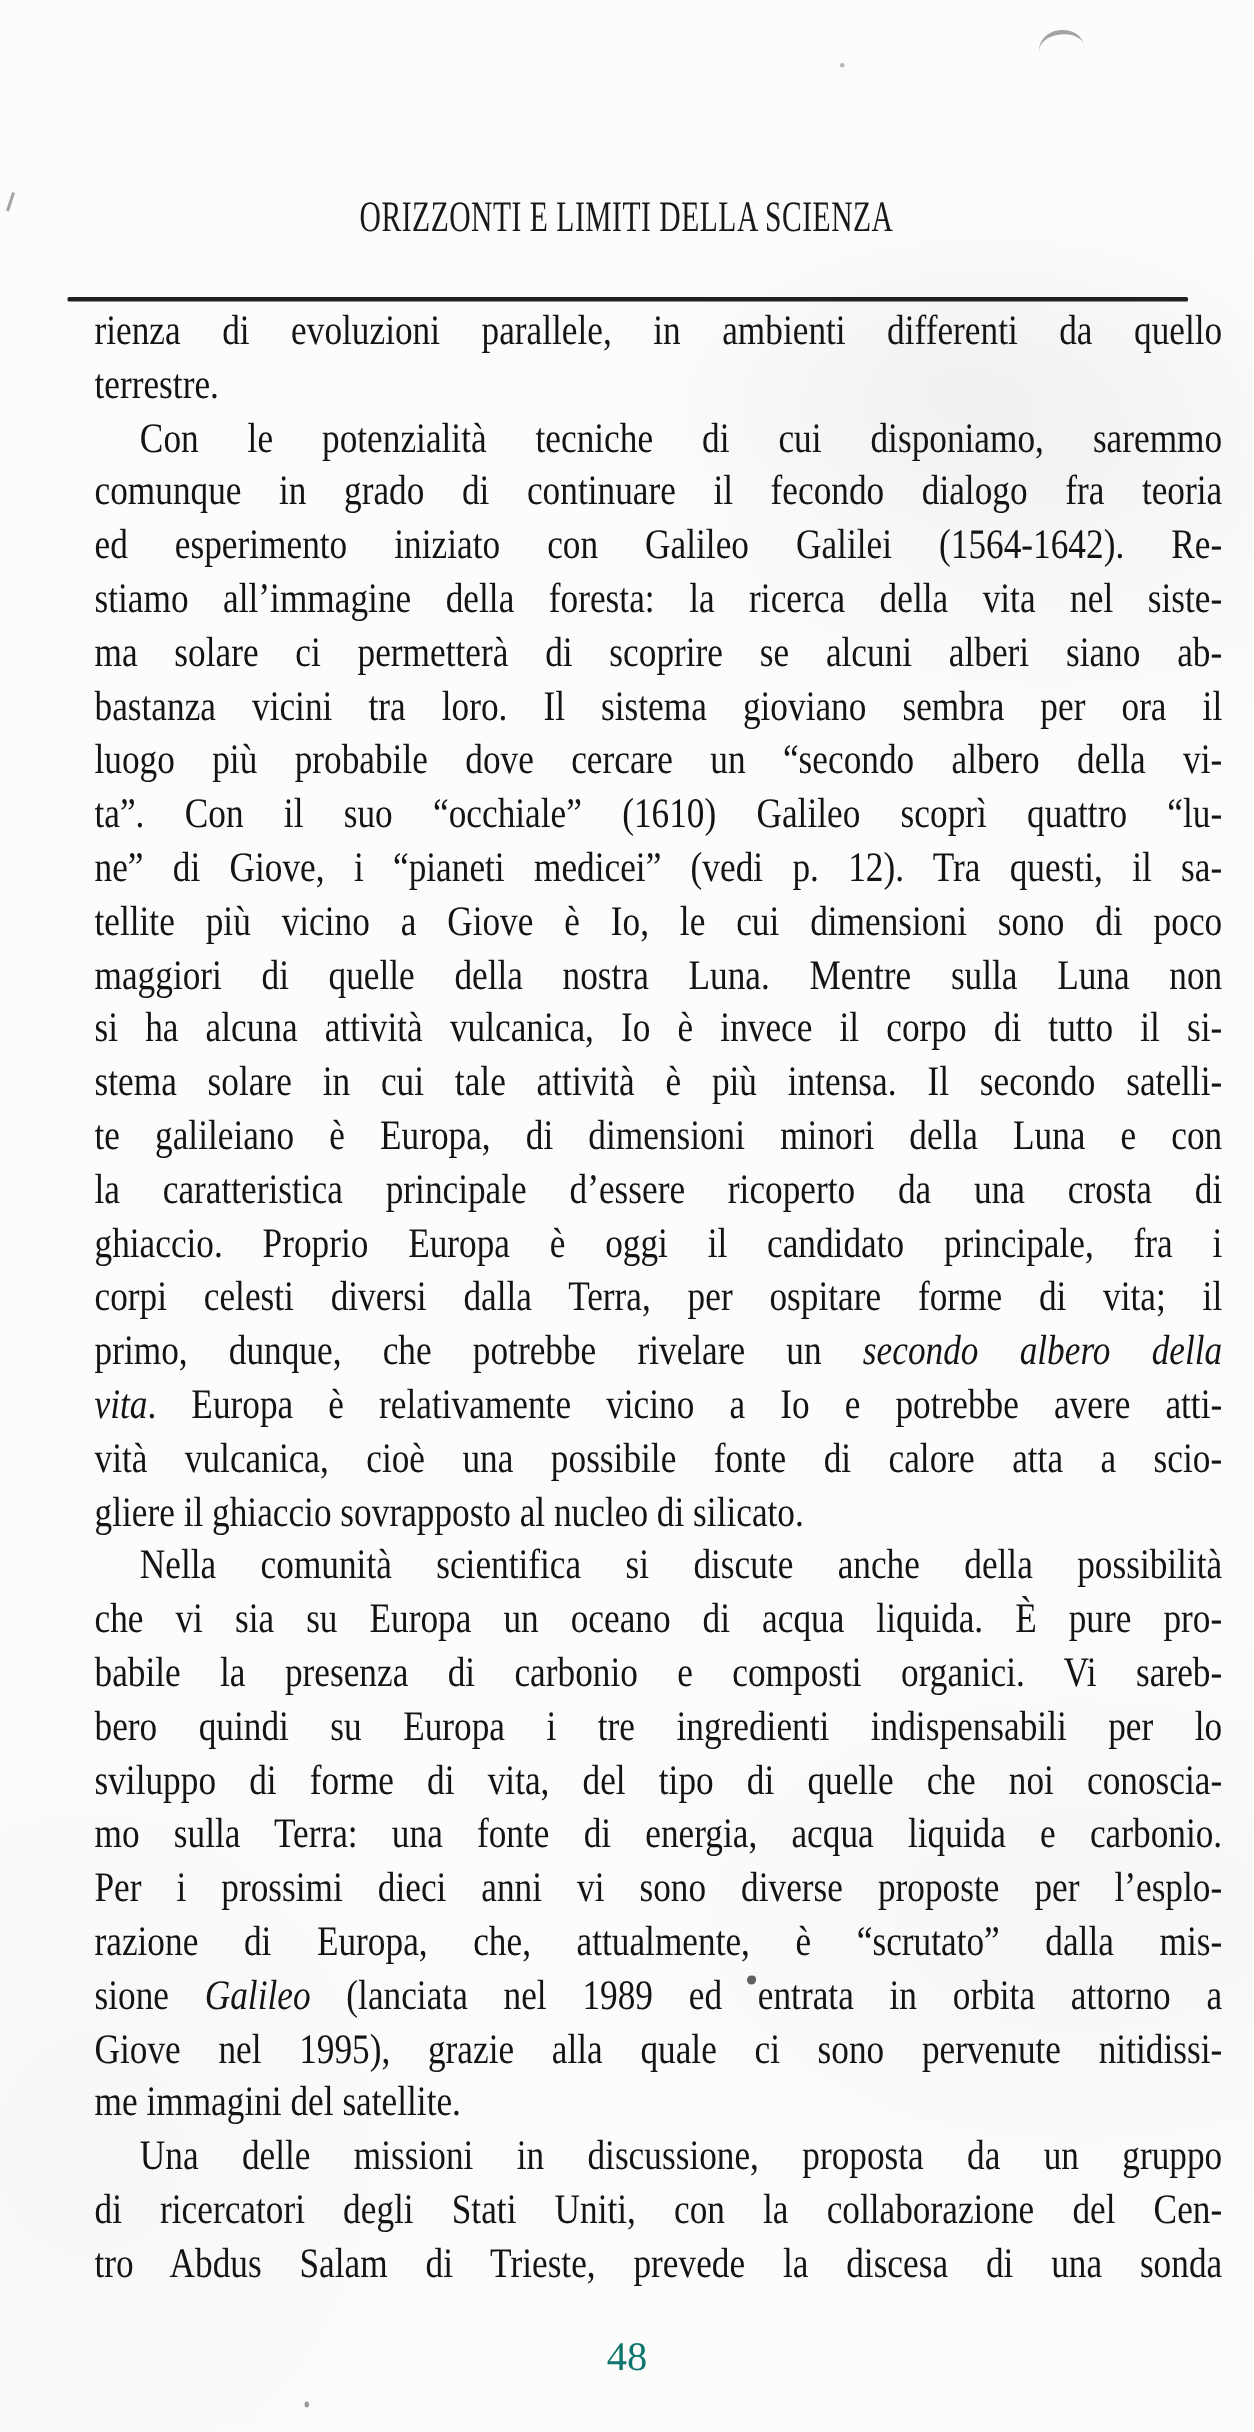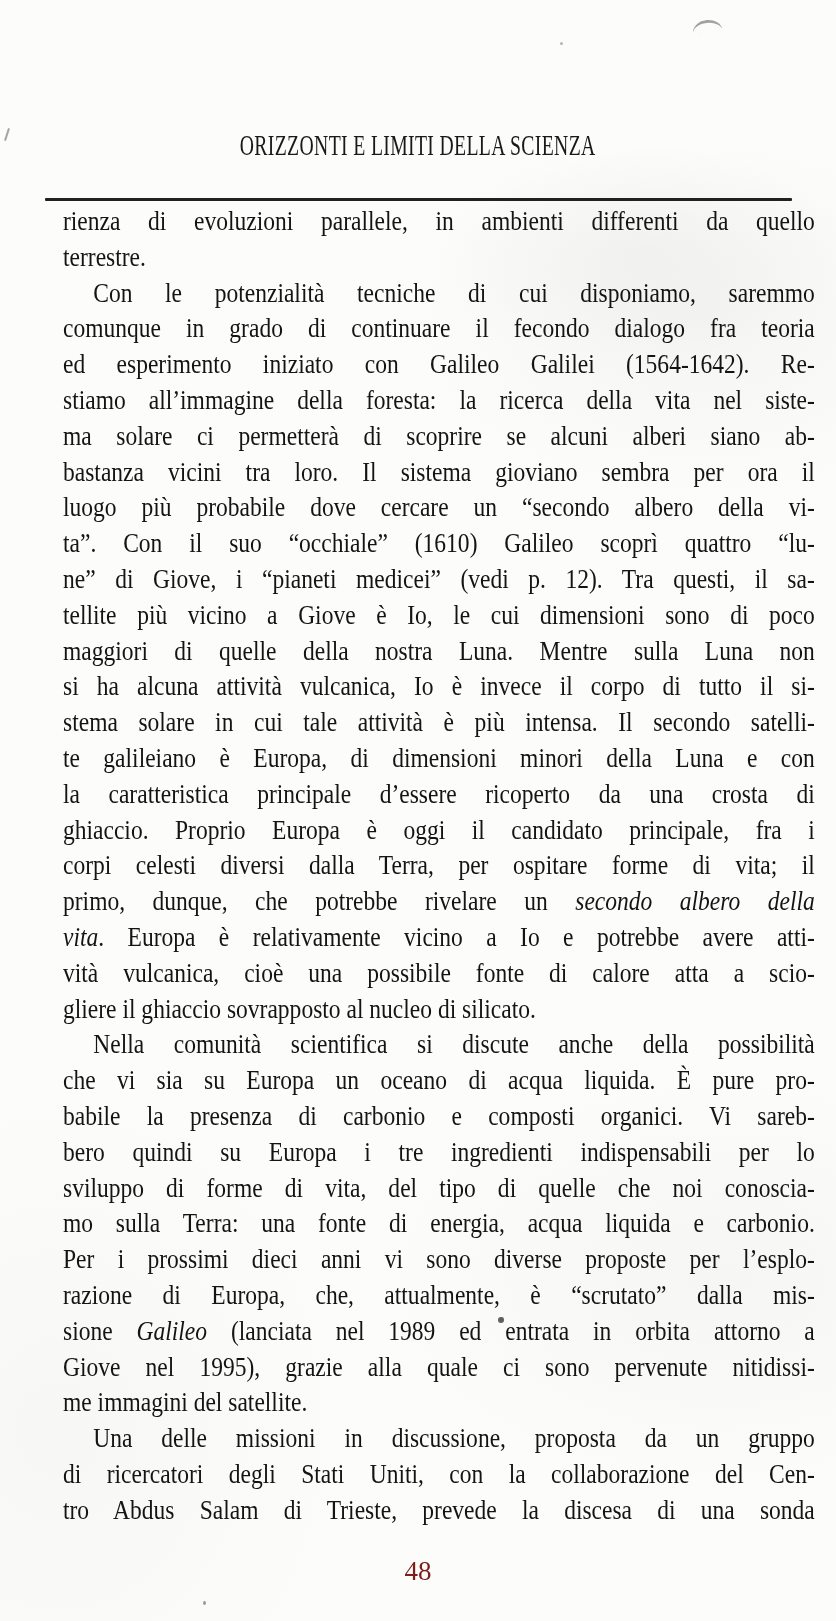--- a/index.html
+++ b/index.html
@@ -70,21 +70,21 @@
   .line.indent { text-indent: 36px; }
   .italic { font-style: italic; }
 
   .page-number {
     position: absolute;
     top: 1556px;
     left: 0;
     width: 836px;
     text-align: center;
     font-size: 27px;
-    color: #7f1d1d;
+    color: #0f766e;
   }
 
   
   .artifact-squiggle {
     position: absolute; top: 20px; left: 692px;
     width: 30px; height: 10px;
     border-top: 3px solid #7d7d7d;
     border-radius: 50% 50% 0 0 / 100% 90% 0 0;
     transform: rotate(-6deg); opacity: .7;
   }

